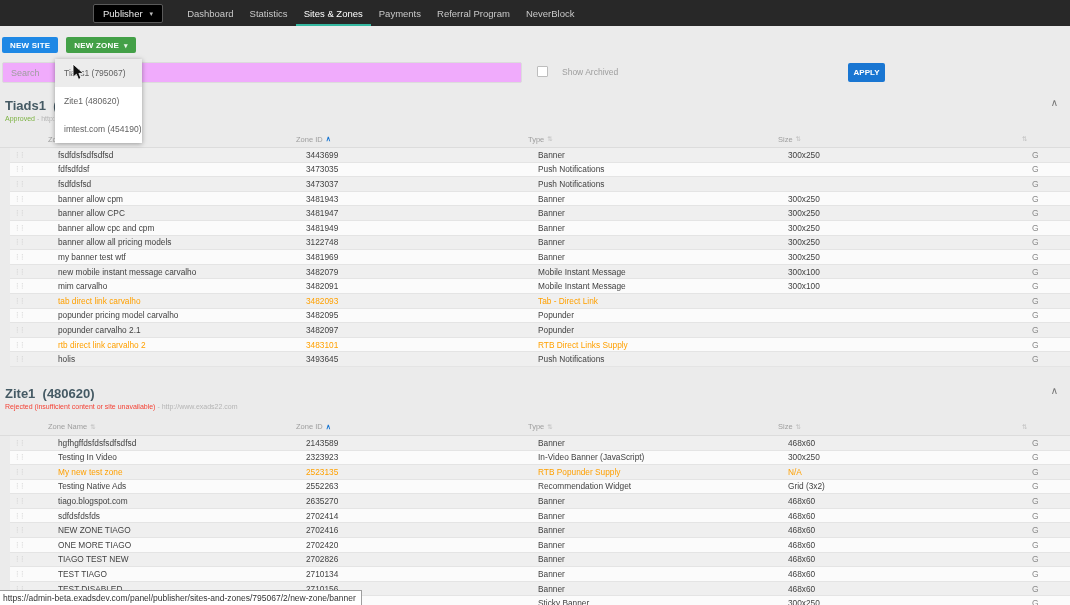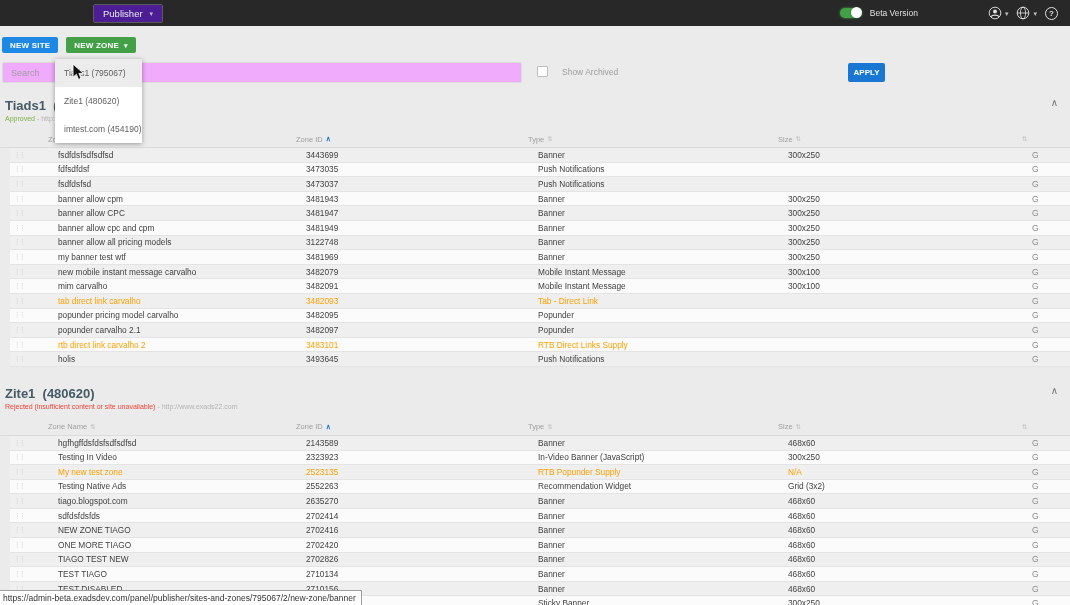--- a/index.html
+++ b/index.html
@@ -10,21 +10,21 @@
     position: relative;
     color: #424242;
   }
 
   
   .navbar {
     height: 26px; background: #282828; display: flex; align-items: center;
     color: #c9c9c9; font-size: 9.5px;
   }
   .publisher-btn {
-    margin-left: 93px; background: #4c1d95; border: 1px solid #5a5a5a; color: #eaeaea;
+    margin-left: 93px; background: #000000; border: 1px solid #5a5a5a; color: #eaeaea;
     padding: 3px 9px; border-radius: 2px; display: flex; align-items: center; gap: 7px;
     font-size: 9.5px; cursor: pointer;
   }
   .caret { font-size: 7px; color: #bdbdbd; line-height: 1; }
   .nav-items { display: flex; margin-left: 16px; height: 100%; }
   .nav-item {
     display: flex; align-items: center; padding: 0 8px; height: 100%;
     cursor: pointer; white-space: nowrap;
   }
   .nav-item.active { color: #fff; border-bottom: 2px solid #35b8a0; padding-top: 2px; }
@@ -109,42 +109,27 @@
   }
 </style>
 </head>
 <body>
 
 <div class="navbar">
   <div class="publisher-btn">
     <span>Publisher</span>
     <span class="caret">▾</span>
   </div>
-  <div class="nav-right">
-    <div class="toggle">
-        <div class="knob"></div>
-      </div>
-    <span class="beta-label">Beta Version</span>
-    <div class="icon-btn">
-      <svg width="14" height="14" viewBox="0 0 24 24">
-        <circle cx="12" cy="12" r="10" fill="none" stroke="#e0e0e0" stroke-width="1.6"></circle>
-        <circle cx="12" cy="9.5" r="3.4" fill="#e0e0e0"></circle>
-        <path d="M5.2 18.6 C7 14.6 17 14.6 18.8 18.6" fill="none" stroke="#e0e0e0" stroke-width="2"></path>
-      </svg>
-      <span class="caret">▾</span>
-    </div>
-    <div class="icon-btn">
-      <svg width="14" height="14" viewBox="0 0 24 24">
-        <circle cx="12" cy="12" r="10" fill="none" stroke="#e0e0e0" stroke-width="1.6"></circle>
-        <ellipse cx="12" cy="12" rx="4.5" ry="10" fill="none" stroke="#e0e0e0" stroke-width="1.4"></ellipse>
-        <line x1="2" y1="12" x2="22" y2="12" stroke="#e0e0e0" stroke-width="1.4"></line>
-      </svg>
-      <span class="caret">▾</span>
-    </div>
-    <div class="help-circle">?</div>
+  <div class="nav-items">
+    <span class="nav-item">Dashboard</span>
+    <span class="nav-item">Statistics</span>
+    <span class="nav-item active">Sites &amp; Zones</span>
+    <span class="nav-item">Payments</span>
+    <span class="nav-item">Referral Program</span>
+    <span class="nav-item">NeverBlock</span>
   </div>
 </div>
 
 <div class="toolbar">
   <button class="btn btn-site">NEW SITE</button>
   <button class="btn btn-zone">
     <span>NEW ZONE</span>
     <span class="caret">▾</span>
   </button>
 </div>

